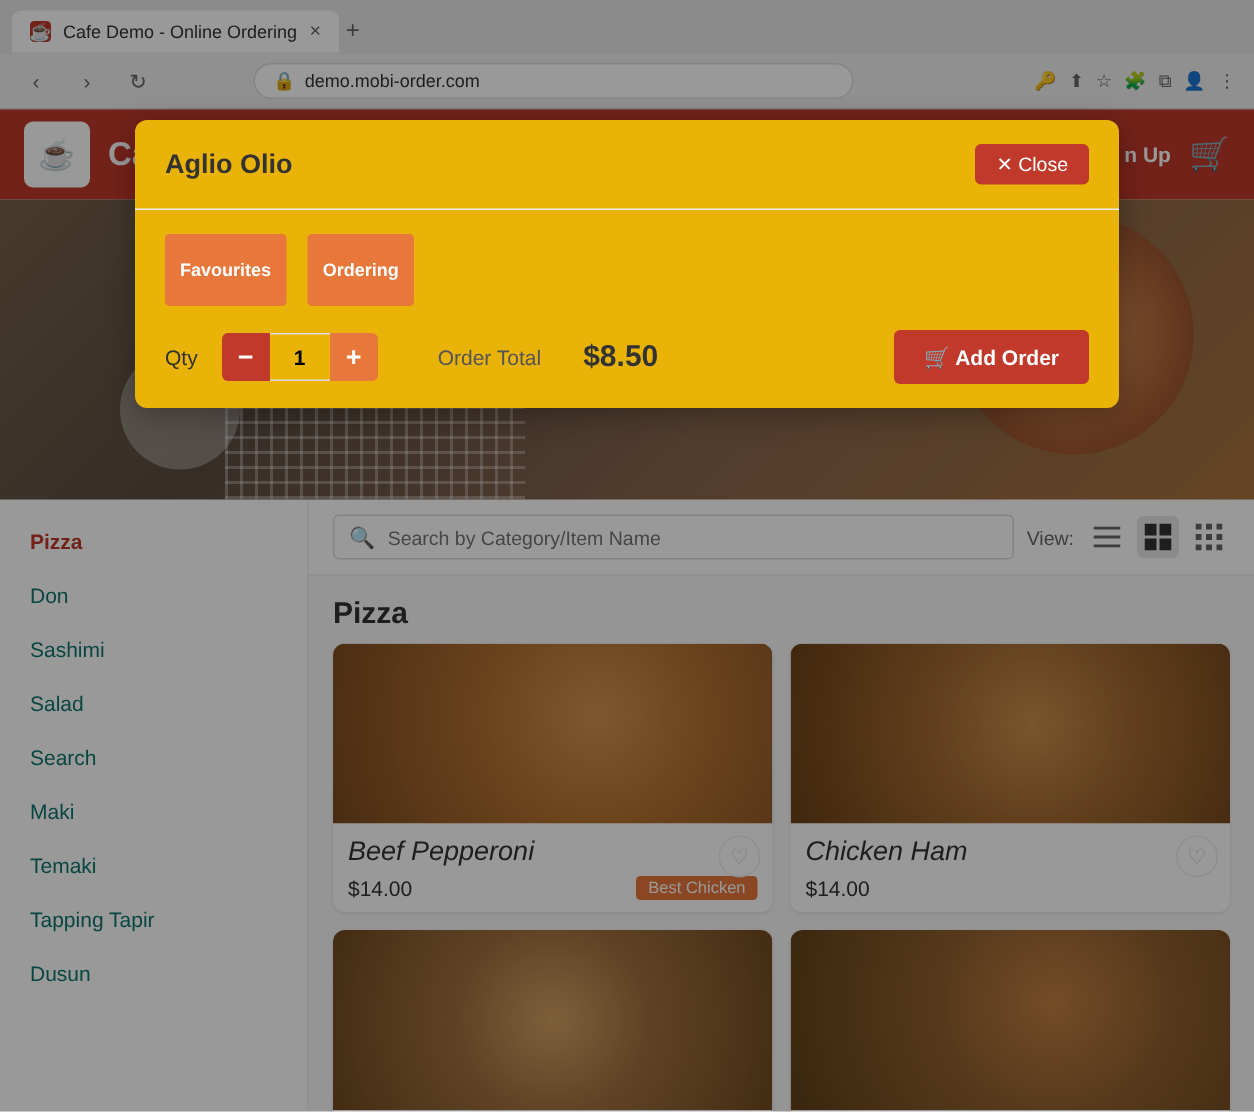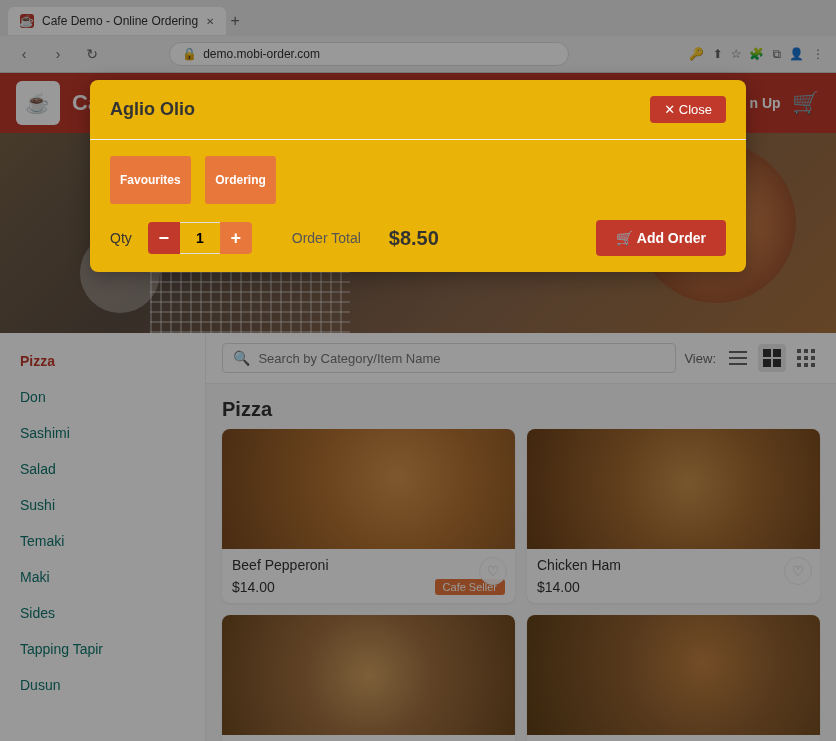--- a/index.html
+++ b/index.html
@@ -52,21 +52,21 @@
     .view-btns { display: flex; gap: 6px; }
     .view-btn { width: 28px; height: 28px; display: flex; align-items: center; justify-content: center; border-radius: 4px; cursor: pointer; font-size: 16px; color: #666; }
     .view-btn.active { background: #e8e8e8; }
 
     .section-title { font-size: 20px; font-weight: 600; color: #333; padding: 14px 16px 8px; }
 
     .items-grid { display: grid; grid-template-columns: 1fr 1fr; gap: 12px; padding: 0 16px 16px; }
     .item-card { background: white; border-radius: 8px; overflow: hidden; box-shadow: 0 1px 3px rgba(0,0,0,0.08); cursor: pointer; display: flex; flex-direction: column; }
     .item-image { height: 120px; background: linear-gradient(135deg, #C4864A, #A0522D); position: relative; overflow: hidden; }
     .item-info { padding: 8px 10px; position: relative; }
-    .item-name { font-size: 14px; font-weight: 500; color: #333; margin-bottom: 6px; }
+    .item-name { font-size: 18px; font-weight: 500; color: #333; margin-bottom: 6px; font-style: italic; }
     .item-price-row { display: flex; align-items: center; justify-content: space-between; }
     .item-price { font-size: 14px; color: #333; }
     .best-seller-badge { background: #e8773c; color: white; font-size: 11px; padding: 2px 8px; border-radius: 3px; font-weight: 500; }
     .heart-btn { position: absolute; top: 8px; right: 8px; width: 28px; height: 28px; background: rgba(255,255,255,0.9); border-radius: 50%; display: flex; align-items: center; justify-content: center; font-size: 14px; color: #ccc; cursor: pointer; border: 1px solid #eee; }
 
     
     .modal-overlay { position: absolute; inset: 0; background: rgba(0,0,0,0.4); z-index: 100; display: flex; align-items: flex-start; justify-content: center; padding-top: 80px; }
     .modal { background: #eab308; border-radius: 8px; width: 656px; box-shadow: 0 4px 20px rgba(0,0,0,0.3); overflow: hidden; }
     .modal-header { display: flex; align-items: center; justify-content: space-between; padding: 16px 20px; border-bottom: 1px solid #eee; }
     .modal-title { font-size: 18px; font-weight: 600; color: #333; }
@@ -133,24 +133,23 @@
   <div class="hero-cloth"></div>
 </div>
 
 <div class="main-content">
 
   <div class="sidebar">
     <div class="sidebar-item active">Pizza</div>
     <div class="sidebar-item">Don</div>
     <div class="sidebar-item">Sashimi</div>
     <div class="sidebar-item">Salad</div>
-    <div class="sidebar-item">Sushi</div>
+    <div class="sidebar-item">Search</div>
+    <div class="sidebar-item">Maki</div>
     <div class="sidebar-item">Temaki</div>
-    <div class="sidebar-item">Maki</div>
-    <div class="sidebar-item">Sides</div>
     <div class="sidebar-item">Tapping Tapir</div>
     <div class="sidebar-item">Dusun</div>
   </div>
 
   <div class="content-area">
 
     <div class="search-bar">
       <div class="search-input-wrap">
         <span class="search-icon">🔍</span>
         <input class="search-input" type="text" placeholder="Search by Category/Item Name" style="">
@@ -194,21 +193,21 @@
 
       <div class="item-card">
         <div class="item-image" style="background: linear-gradient(135deg, #C4864A 0%, #8B5E3C 100%);">
           <div style="width:100%;height:100%;background:radial-gradient(circle at 60% 40%, #D4924E 0%, #B07030 40%, #7A4A20 100%);"></div>
         </div>
         <div class="item-info">
           <div class="heart-btn">♡</div>
           <div class="item-name">Beef Pepperoni</div>
           <div class="item-price-row">
             <span class="item-price">$14.00</span>
-            <span class="best-seller-badge">Cafe Seller</span>
+            <span class="best-seller-badge">Best Chicken</span>
           </div>
         </div>
       </div>
 
       <div class="item-card">
         <div class="item-image" style="background: linear-gradient(135deg, #B8824A 0%, #7A5530 100%);">
           <div style="width:100%;height:100%;background:radial-gradient(circle at 55% 45%, #C8904A 0%, #A06830 40%, #6A4018 100%);"></div>
         </div>
         <div class="item-info">
           <div class="heart-btn">♡</div>

